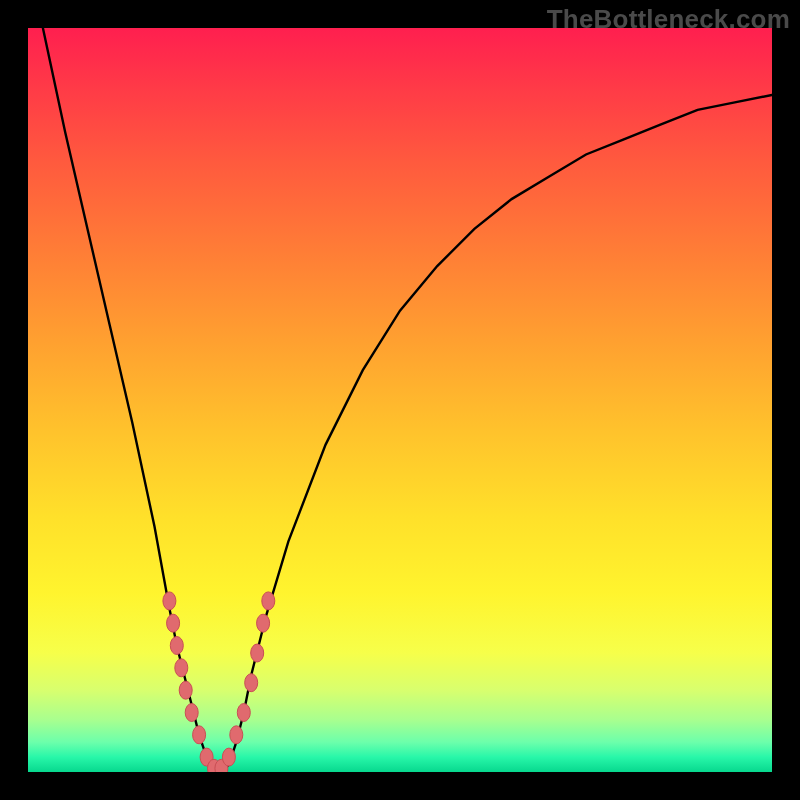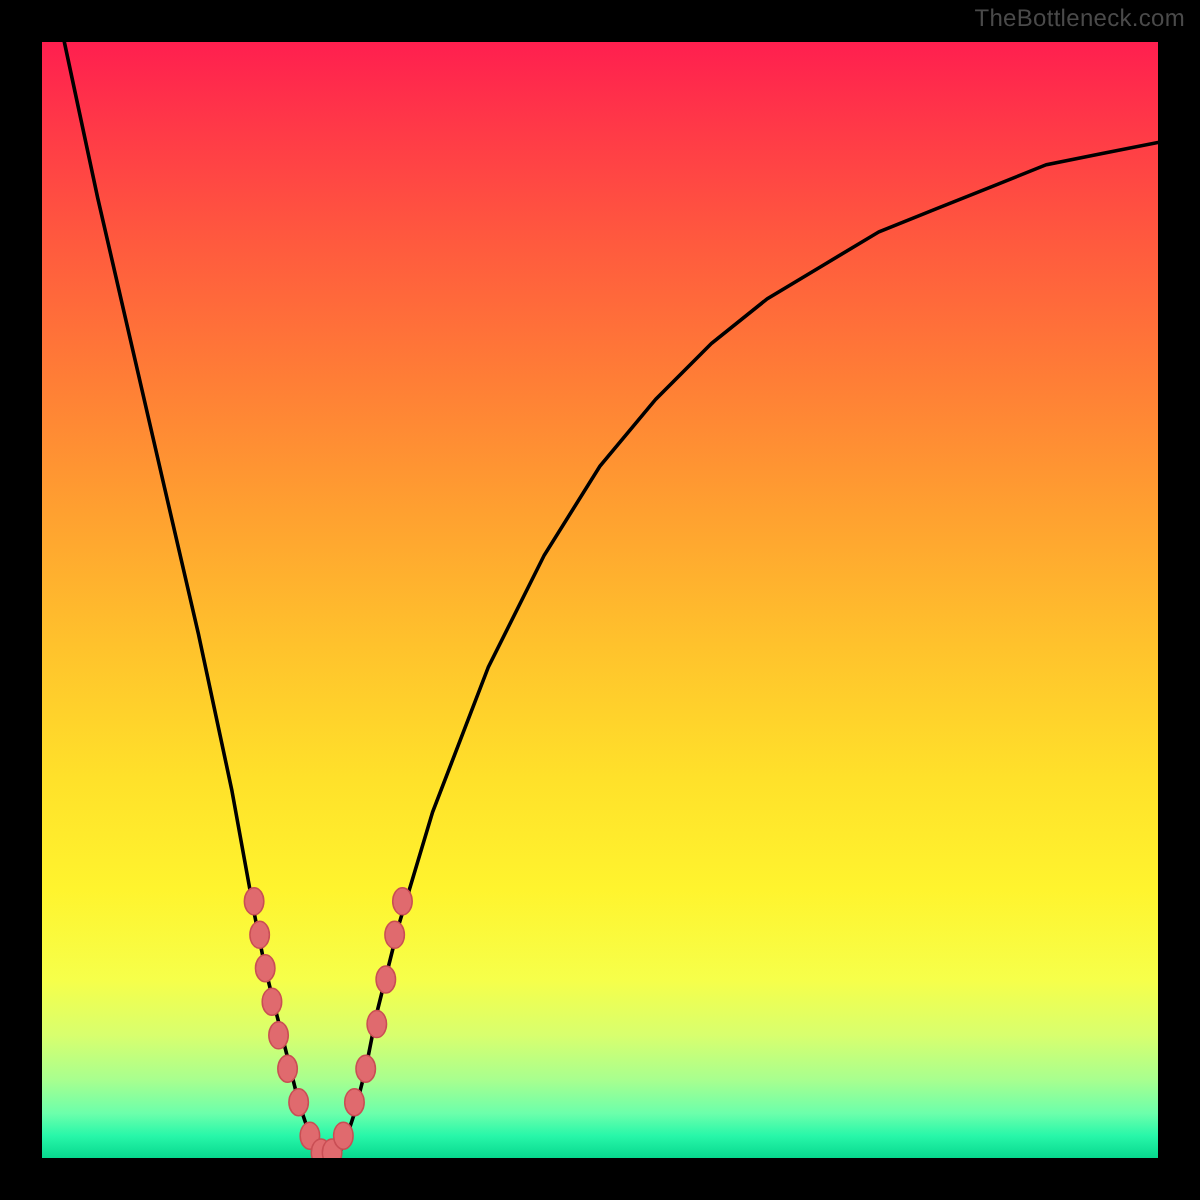--- a/index.html
+++ b/index.html
@@ -44,22 +44,22 @@
       #6cffab 96%,
       #28f7a9 98%,
       #07d88e 100%
     );
   }
   .watermark {
     position: absolute;
     top: 4px;
     right: 10px;
     color: #4a4a4a;
-    font-size: 16px;
-    font-weight: 400;
+    font-size: 26px;
+    font-weight: 700;
     letter-spacing: 0.2px;
     user-select: none;
   }
   svg.curve {
     position: absolute;
     left: 0; top: 0;
     width: 744px; height: 744px;
   }
   .marker {
     fill: #e06a6e;

